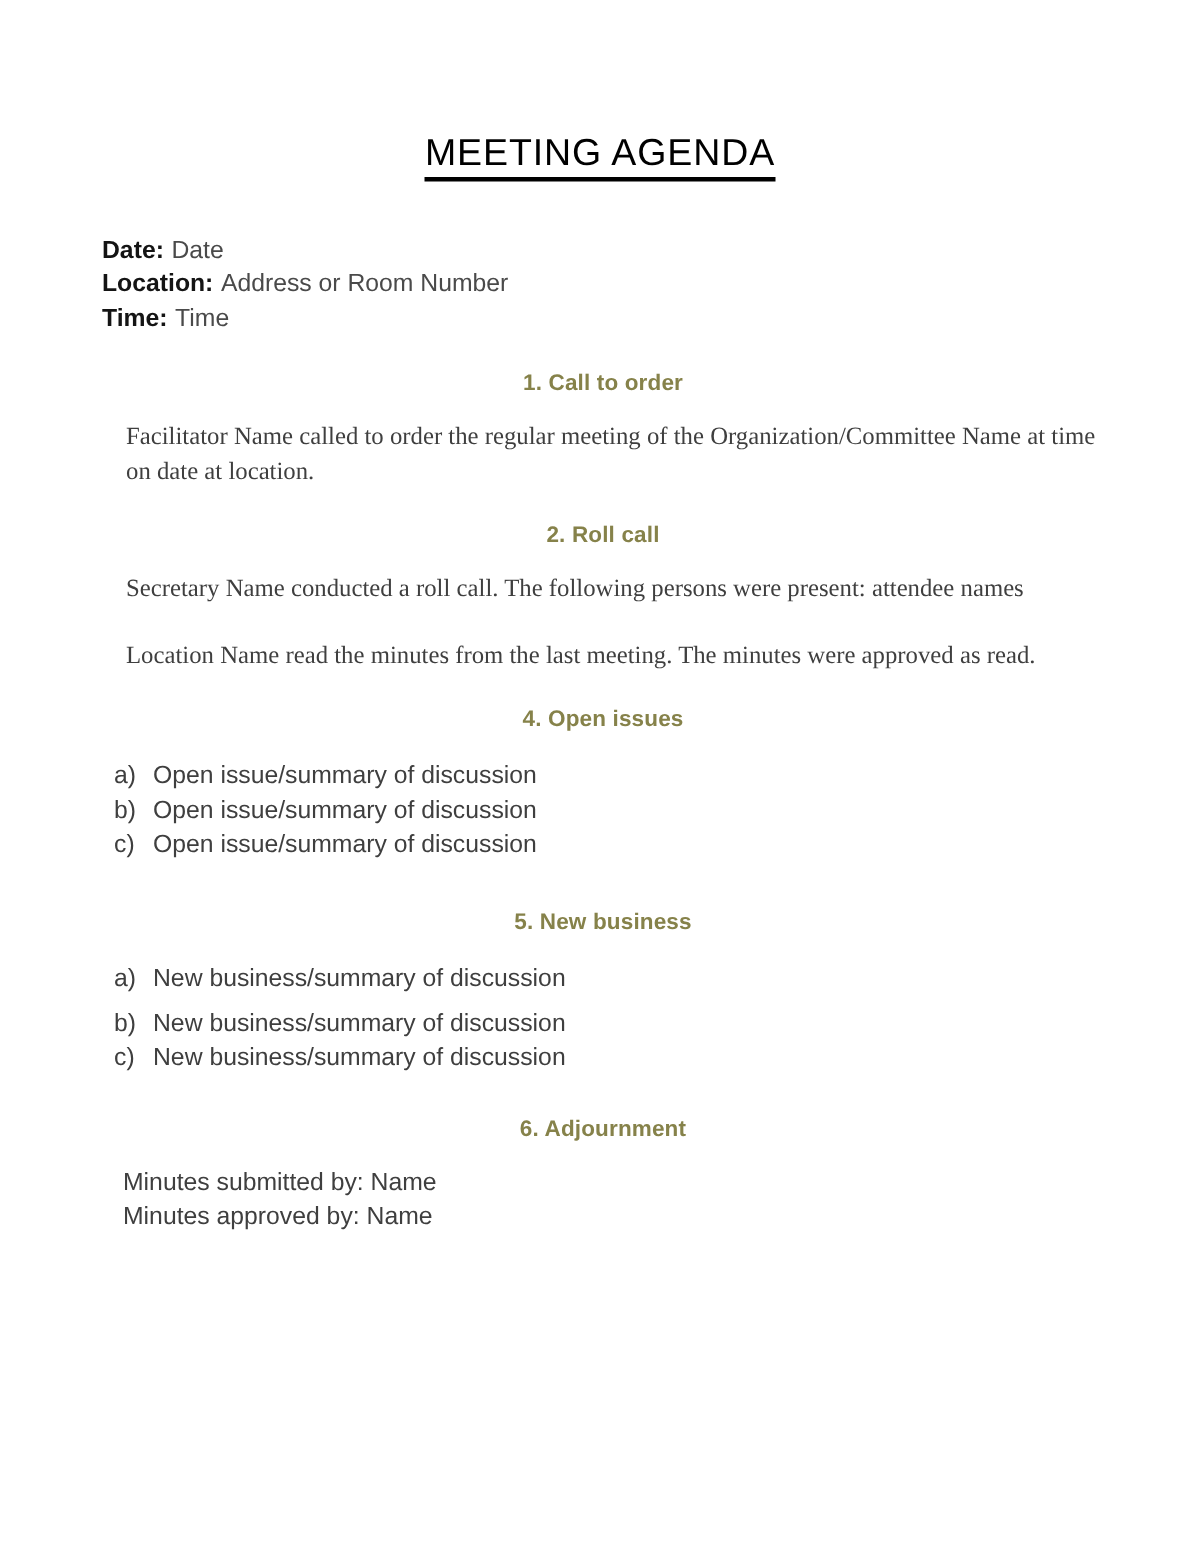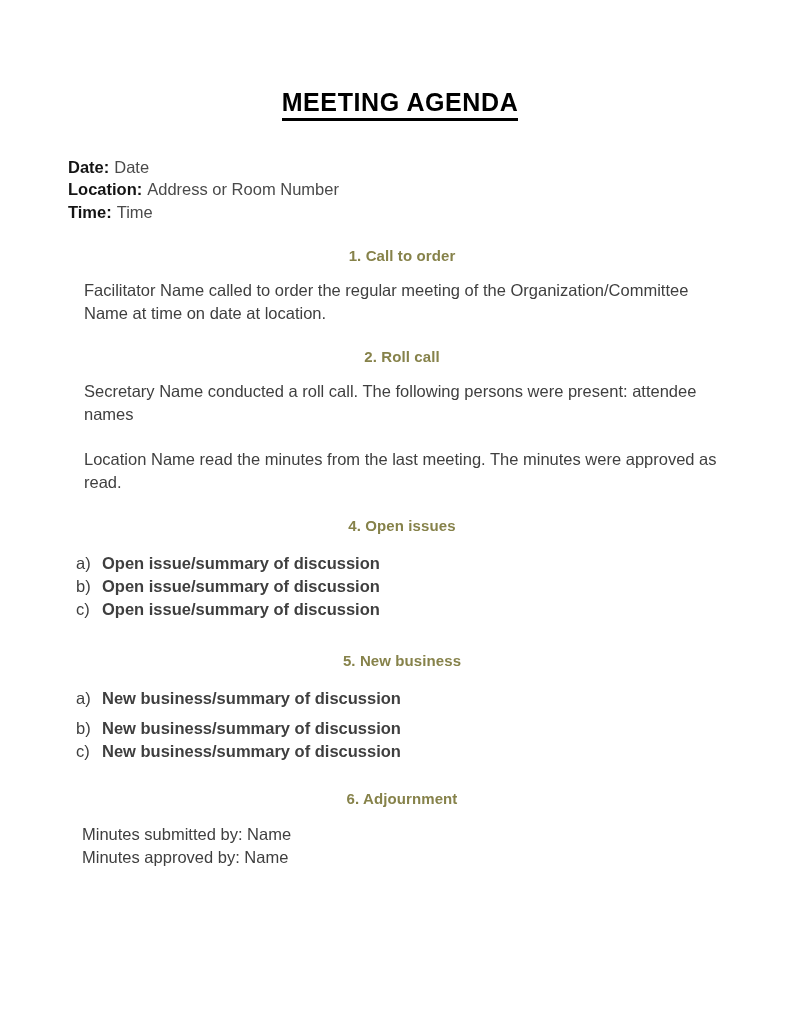--- a/index.html
+++ b/index.html
@@ -25,21 +25,21 @@
   }
 
   
   .doc-title-wrap {
     text-align: center;
     padding-top: 88px;
   }
   .doc-title {
     display: inline-block;
     font-size: 25px;
-    font-weight: bold;
+    font-weight: normal;
     color: #000000;
     letter-spacing: 0.6px;
     border-bottom: 3px solid #000000;
     padding-bottom: 1px;
     line-height: 1.15;
   }
 
   
   .meta-block {
     margin-top: 35px;
@@ -78,20 +78,21 @@
   }
 
   
   .section-body {
     font-size: 16.5px;
     line-height: 23px;
     color: #3f3f3f;
     margin-top: 13px;
     margin-left: 16px;
     max-width: 648px;
+    font-family: Liberation Serif, serif;
   }
 
   
   .lettered-list {
     margin-top: 16px;
     margin-left: 8px;
   }
   .list-item {
     font-size: 16.5px;
     line-height: 23px;
@@ -99,21 +100,20 @@
     display: flex;
     align-items: baseline;
   }
   .list-marker {
     width: 26px;
     flex: 0 0 26px;
     color: #3f3f3f;
   }
   .list-text {
     color: #3f3f3f;
-    font-weight: bold;
   }
   .lettered-list.spaced .list-item + .list-item {
     margin-top: 0px;
   }
   .lettered-list.spaced .list-item.gap-before {
     margin-top: 7px;
   }
 
   
   .closing-block {

